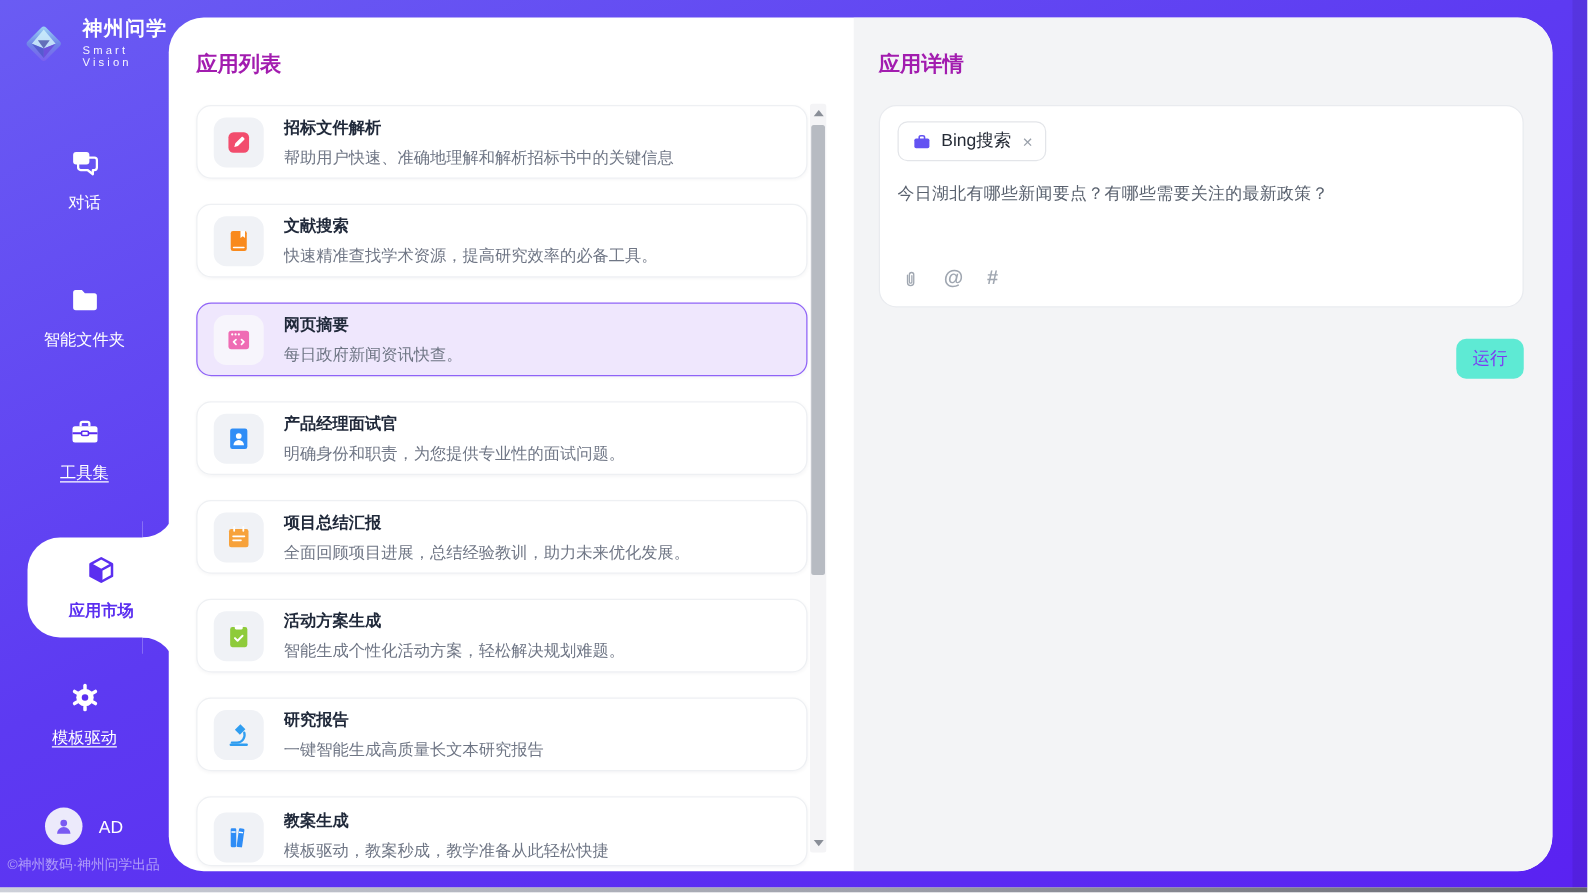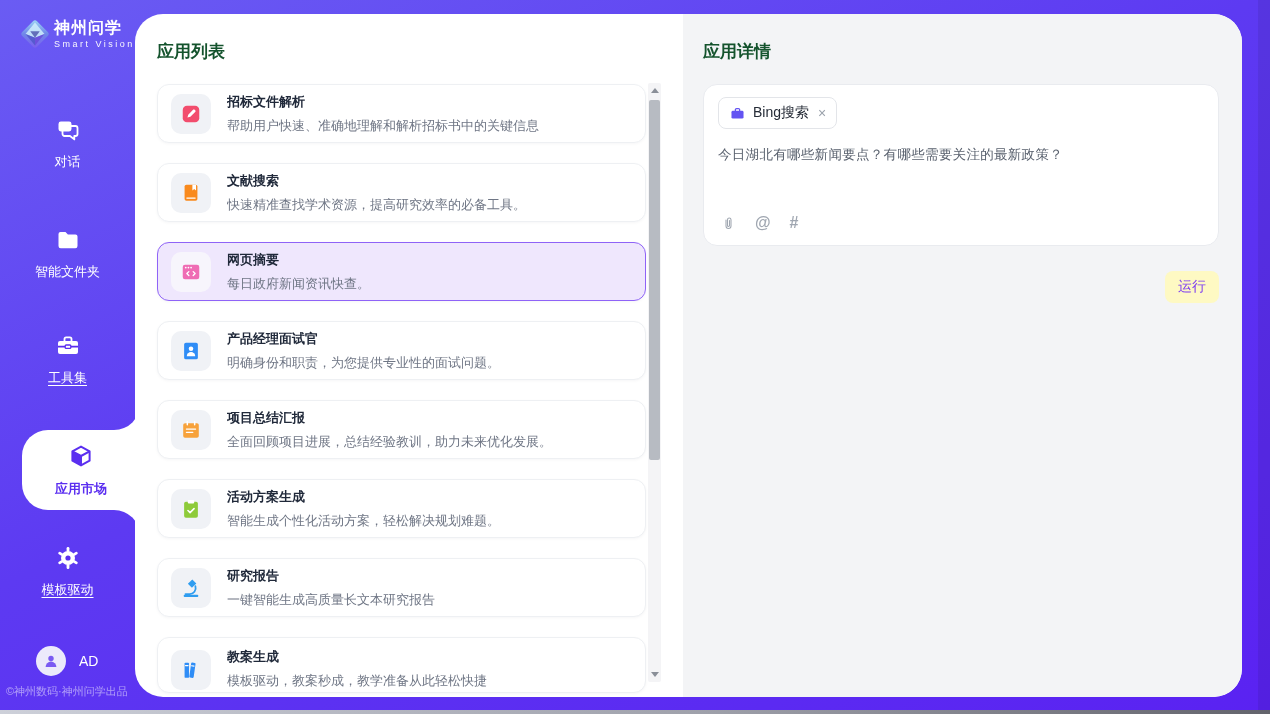--- a/index.html
+++ b/index.html
@@ -9,21 +9,21 @@
 
   
   .frame { position:absolute; left:0; top:0; width:1270px; height:710px;
            background:linear-gradient(155deg,#6a5cf3 0%,#5d3af2 45%,#5a22f2 100%); }
   .frame-edge { position:absolute; right:0; top:0; width:12px; height:710px; background:rgba(0,0,0,.07); }
   .bottom-strip { position:absolute; left:0; top:710px; width:1270px; height:4px;
            background:linear-gradient(90deg,#cdd0d9 0%,#9fa1ab 55%,#63646c 100%); }
 
   
   .sidebar { position:absolute; left:0; top:0; width:135px; height:710px; color:#fff; }
-  .logo { position:absolute; left:16px; top:15px; display:flex; align-items:center; gap:0; }
+  .logo { position:absolute; left:16px; top:15px; display:flex; align-items:center; gap:12px; }
   .logo-gem { width:38px; height:38px; flex:0 0 auto; }
   .logo-name { font-size:16px; font-weight:bold; letter-spacing:1px; line-height:1.1; }
   .logo-sub { font-size:9px; letter-spacing:2.5px; opacity:.95; margin-top:2px; }
 
   .nav-item { position:absolute; left:0; width:135px; height:78px; display:flex; flex-direction:column;
               align-items:center; justify-content:center; gap:9px; cursor:pointer; }
   .nav-item .nav-label { font-size:13px; color:#fff; }
   .nav-item.underlined .nav-label { text-decoration:underline; text-underline-offset:3px; }
   .nav-icon { width:28px; height:28px; }
 
@@ -37,21 +37,21 @@
   .avatar { width:30px; height:30px; border-radius:50%; background:#eceafb; display:flex; align-items:center; justify-content:center; }
   .user-name { font-size:14px; color:#fff; }
   .side-footer { position:absolute; left:6px; top:684px; font-size:11px; color:rgba(255,255,255,.5); white-space:nowrap; }
 
   
   .content { position:absolute; left:135px; top:14px; width:1107px; height:683px;
              background:#fff; border-radius:28px; display:flex; overflow:hidden; }
 
   
   .list-col { position:relative; width:548px; padding:26px 0 0 22px; }
-  .panel-title { font-size:17px; font-weight:bold; color:#14532d; }
+  .panel-title { font-size:17px; font-weight:bold; color:#a21caf; }
   .cards { margin-top:21px; width:489px; }
   .card { position:relative; height:59px; margin-bottom:20px; border:1px solid #eef0f3; border-radius:12px;
           background:#fff; box-shadow:0 1px 3px rgba(16,24,40,.04); display:flex; align-items:center;
           padding-left:13px; cursor:pointer; }
   .card.selected { background:#efe7fd; border:1.5px solid #8f63f7; }
   .card-tile { width:40px; height:40px; border-radius:10px; background:#f0f2f6; display:flex;
                align-items:center; justify-content:center; flex:0 0 auto; }
   .card.selected .card-tile { background:#f7f5fc; }
   .card-text { margin-left:16px; overflow:hidden; }
   .card-name { font-size:13px; font-weight:bold; color:#20293a; }
@@ -71,21 +71,21 @@
   .detail-col { position:relative; flex:1; background:#f3f4f6; border-radius:0 28px 28px 0; padding:26px 23px 0 20px; }
   .input-card { position:relative; margin-top:21px; height:162px; background:#fff; border:1px solid #e9ebef;
                 border-radius:14px; padding:12px 14px; }
   .chip { display:inline-flex; align-items:center; gap:7px; padding:6px 10px; border:1px solid #e3e5e9;
           border-radius:8px; background:#fff; cursor:default; }
   .chip-label { font-size:14px; color:#252b36; }
   .chip-close { font-size:14px; color:#9aa1ab; margin-left:2px; cursor:pointer; line-height:1; }
   .query-text { margin-top:17px; font-size:13.5px; color:#59616e; letter-spacing:.3px; }
   .attach-row { position:absolute; left:17px; bottom:13px; display:flex; align-items:center; gap:19px; color:#a0a7b1; }
   .attach-glyph { font-size:16px; color:#a0a7b1; cursor:pointer; font-weight:bold; }
-  .run-btn { position:absolute; right:23px; top:257px; padding:7px 13px; background:#fef9c3; color:#7c3cf2;
+  .run-btn { position:absolute; right:23px; top:257px; padding:7px 13px; background:#5eead4; color:#7c3cf2;
              font-size:14px; border:none; border-radius:8px; cursor:pointer; }
 </style>
 </head>
 <body>
 
 <div class="stage">
   <div class="frame"></div>
   <div class="frame-edge"></div>
 
   <aside class="sidebar">

